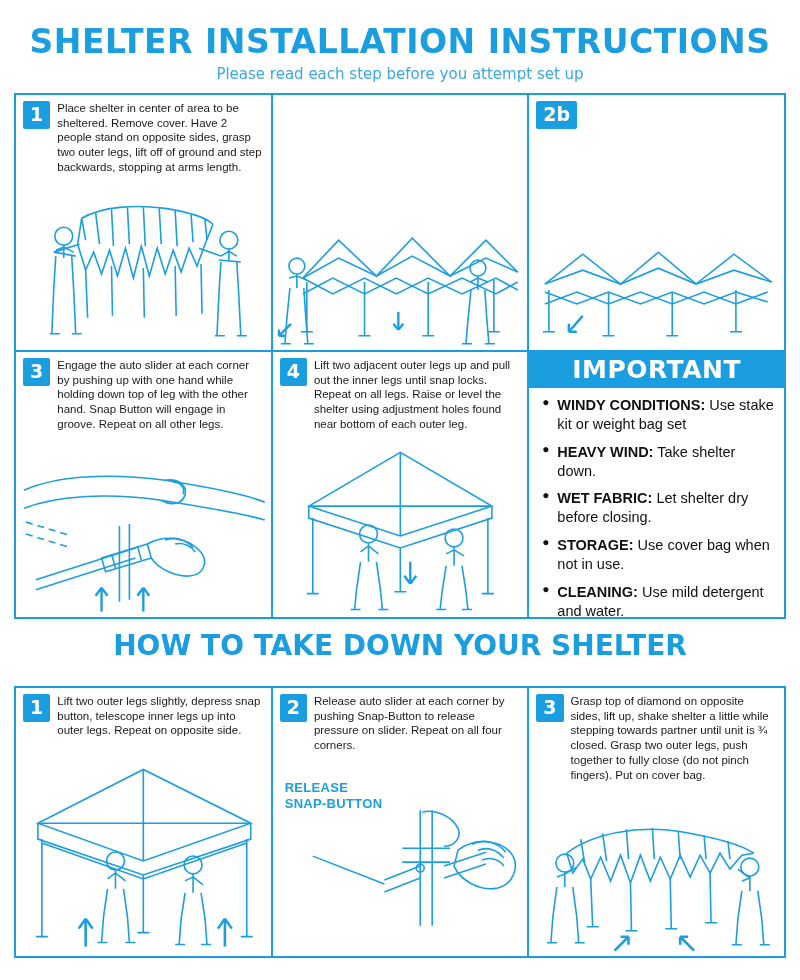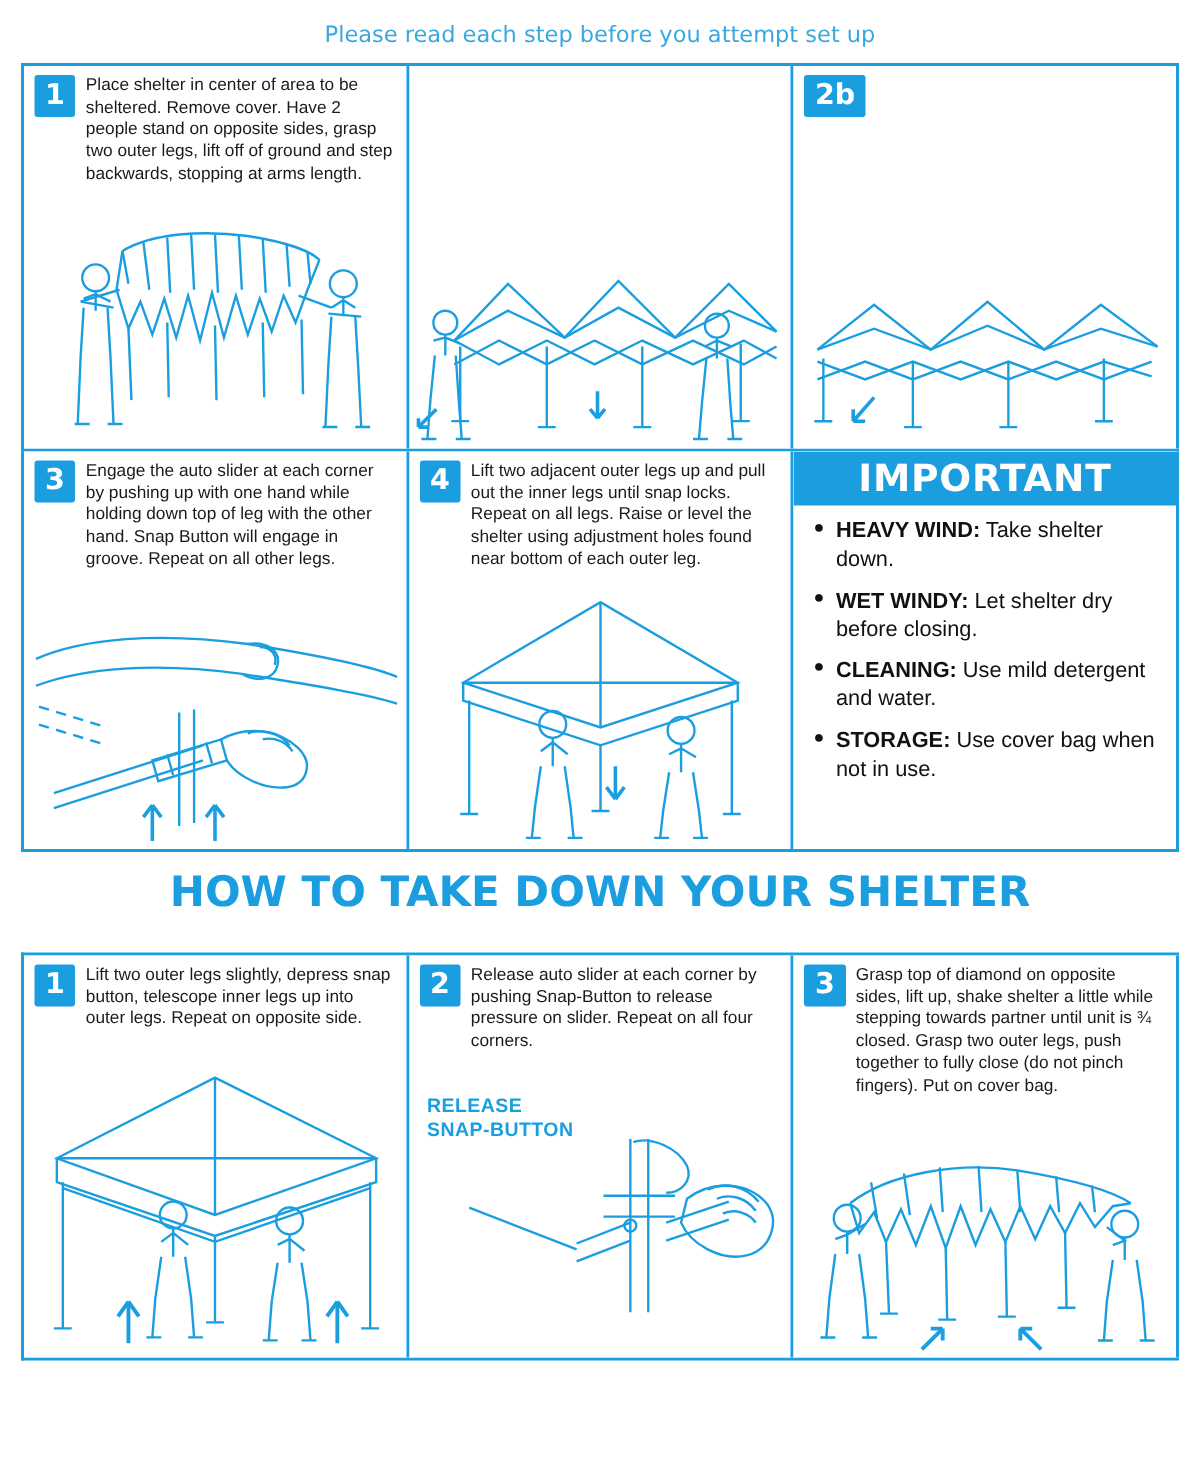--- a/index.html
+++ b/index.html
@@ -151,20 +151,21 @@
     font-weight: bold;
     line-height: 1.2;
     letter-spacing: 0.3px;
   }
 </style>
 </head>
 <body>
 
 <div class="page">
 
+  <h1 class="main-title">SHELTER INSTALLATION INSTRUCTIONS</h1>
   <div class="subtitle">Please read each step before you attempt set up</div>
 
   <div class="row">
 
     <div class="cell c3 h1">
       <div class="step-head">
         <div class="badge">1</div>
         <div class="step-text">Place shelter in center of area to be sheltered. Remove cover. Have 2 people stand on opposite sides, grasp two outer legs, lift off of ground and step backwards, stopping at arms length.</div>
       </div>
       <div class="art">
@@ -319,24 +320,25 @@
             <path d="M138 120 L138 142"></path>
               <path d="M138 142 L132 134 M138 142 L144 134"></path>
           </g>
         </svg>
       </div>
     </div>
 
     <div class="cell c3 h2">
       <div class="important-header">IMPORTANT</div>
       <ul class="important-list">
+        <li><span class="kw">WINDY CONDITIONS:</span><span> Use stake kit or weight bag set</span></li>
         <li><span class="kw">HEAVY WIND:</span><span> Take shelter down.</span></li>
-        <li><span class="kw">WET WINDY:</span><span> Let shelter dry before closing.</span></li>
+        <li><span class="kw">WET FABRIC:</span><span> Let shelter dry before closing.</span></li>
+        <li><span class="kw">STORAGE:</span><span> Use cover bag when not in use.</span></li>
         <li><span class="kw">CLEANING:</span><span> Use mild detergent and water.</span></li>
-        <li><span class="kw">STORAGE:</span><span> Use cover bag when not in use.</span></li>
 
       </ul>
     </div>
   </div>
 
   <h2 class="section-title">HOW TO TAKE DOWN YOUR SHELTER</h2>
 
   <div class="row">
 
     <div class="cell c3 h3">

